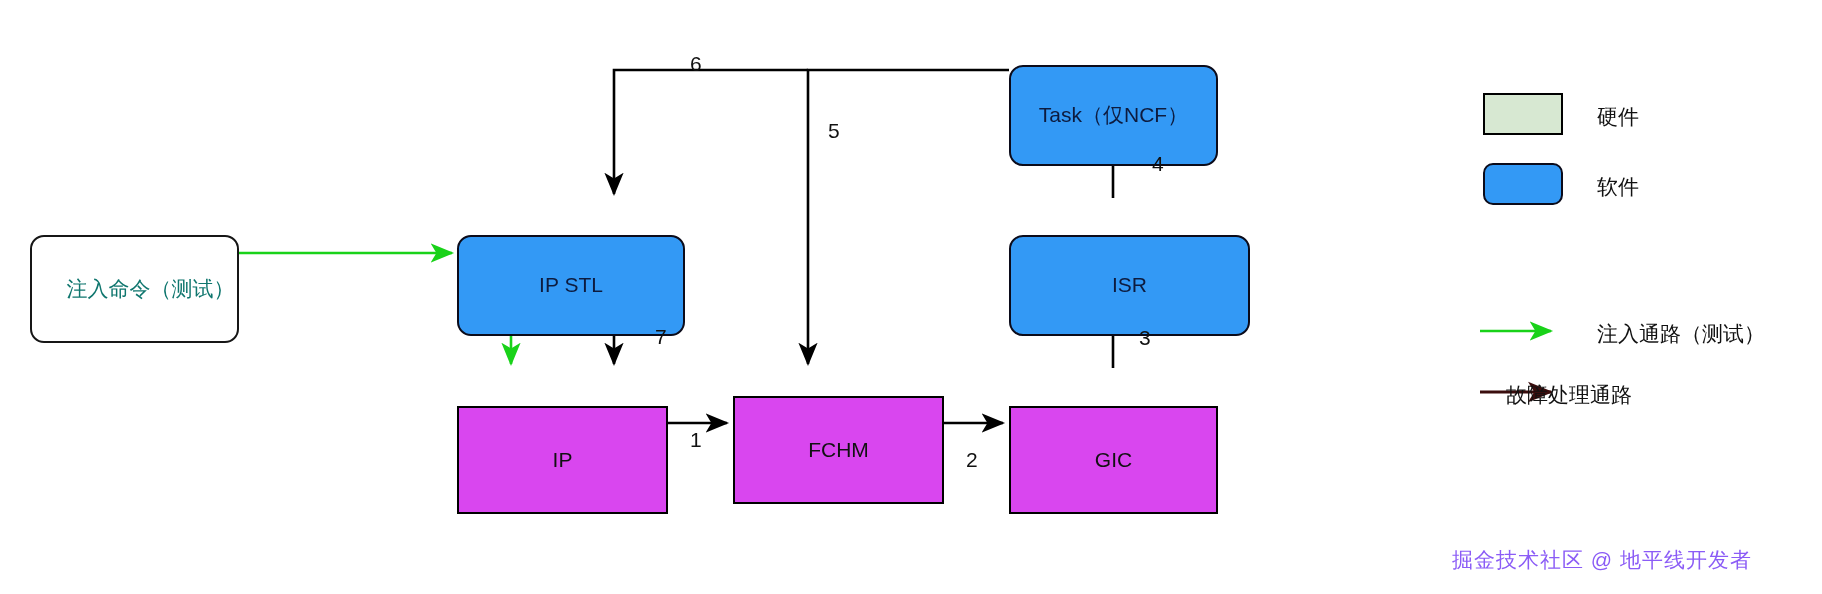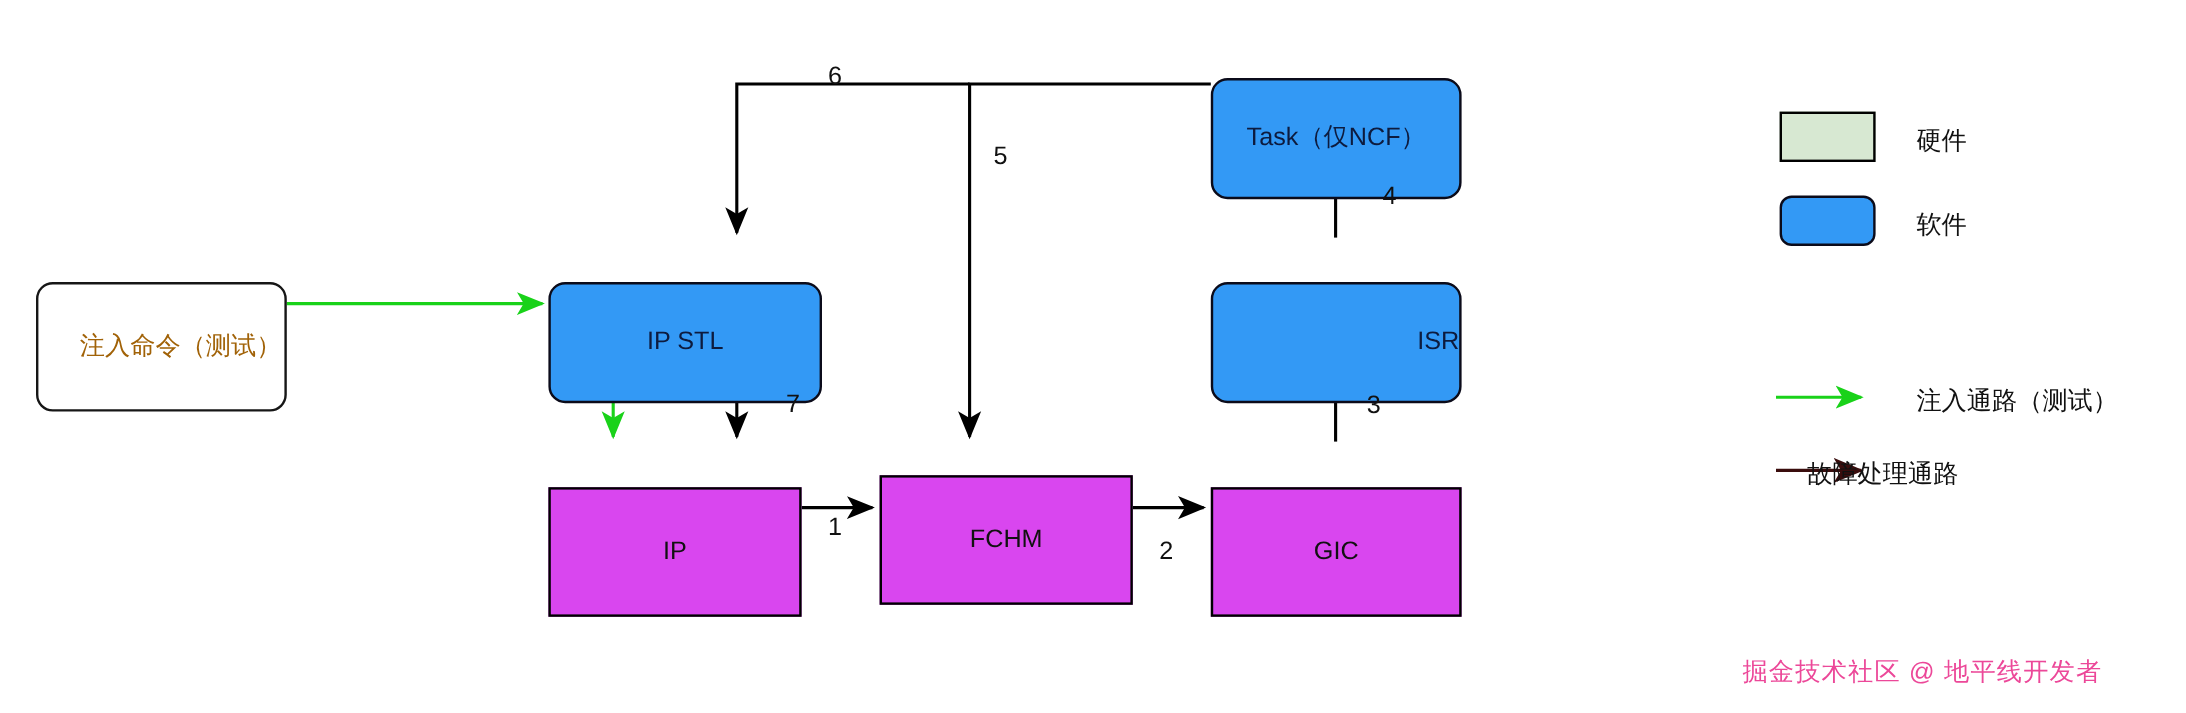--- a/index.html
+++ b/index.html
@@ -38,21 +38,21 @@
     background: #d946ef;
     border: 2px solid #000000;
     border-radius: 0;
     color: #111111;
     font-size: 21px;
   }
   .node-plain {
     background: #ffffff;
     border: 2px solid #161616;
     border-radius: 14px;
-    color: #a16207;
+    color: #0f766e;
     font-size: 21px;
     padding-left: 32px;
   }
   .edge-label {
     position: absolute;
     font-size: 21px;
     color: #111111;
     white-space: nowrap;
   }
   .svg-layer {
@@ -78,21 +78,21 @@
   }
   .legend-label {
     position: absolute;
     font-size: 21px;
     color: #111111;
     white-space: nowrap;
   }
   .watermark {
     position: absolute;
     font-size: 21px;
-    color: #ec4899;
+    color: #8b5cf6;
     white-space: nowrap;
     letter-spacing: 1px;
   }
 </style>
 </head>
 <body>
 
 <div id="canvas">
 
   <svg class="svg-layer" viewBox="0 0 1822 594">
@@ -157,21 +157,21 @@
   </div>
 
   <div class="node node-sw" style="left:457px; top:199px; width:228px; height:101px;justify-content:center;">
     <span>IP STL</span>
   </div>
 
   <div class="node node-sw" style="left:1009px; top:29px; width:209px; height:101px;">
     <span>Task（仅NCF）</span>
   </div>
 
-  <div class="node node-sw" style="left:1009px; top:199px; width:209px; height:101px;justify-content:flex-end;">
+  <div class="node node-sw" style="left:1009px; top:199px; width:241px; height:101px;">
     <span>ISR</span>
   </div>
 
   <div class="node node-hw" style="left:457px; top:370px; width:211px; height:108px;">
     <span>IP</span>
   </div>
 
   <div class="node node-hw" style="left:733px; top:360px; width:211px; height:108px;">
     <span>FCHM</span>
   </div>

